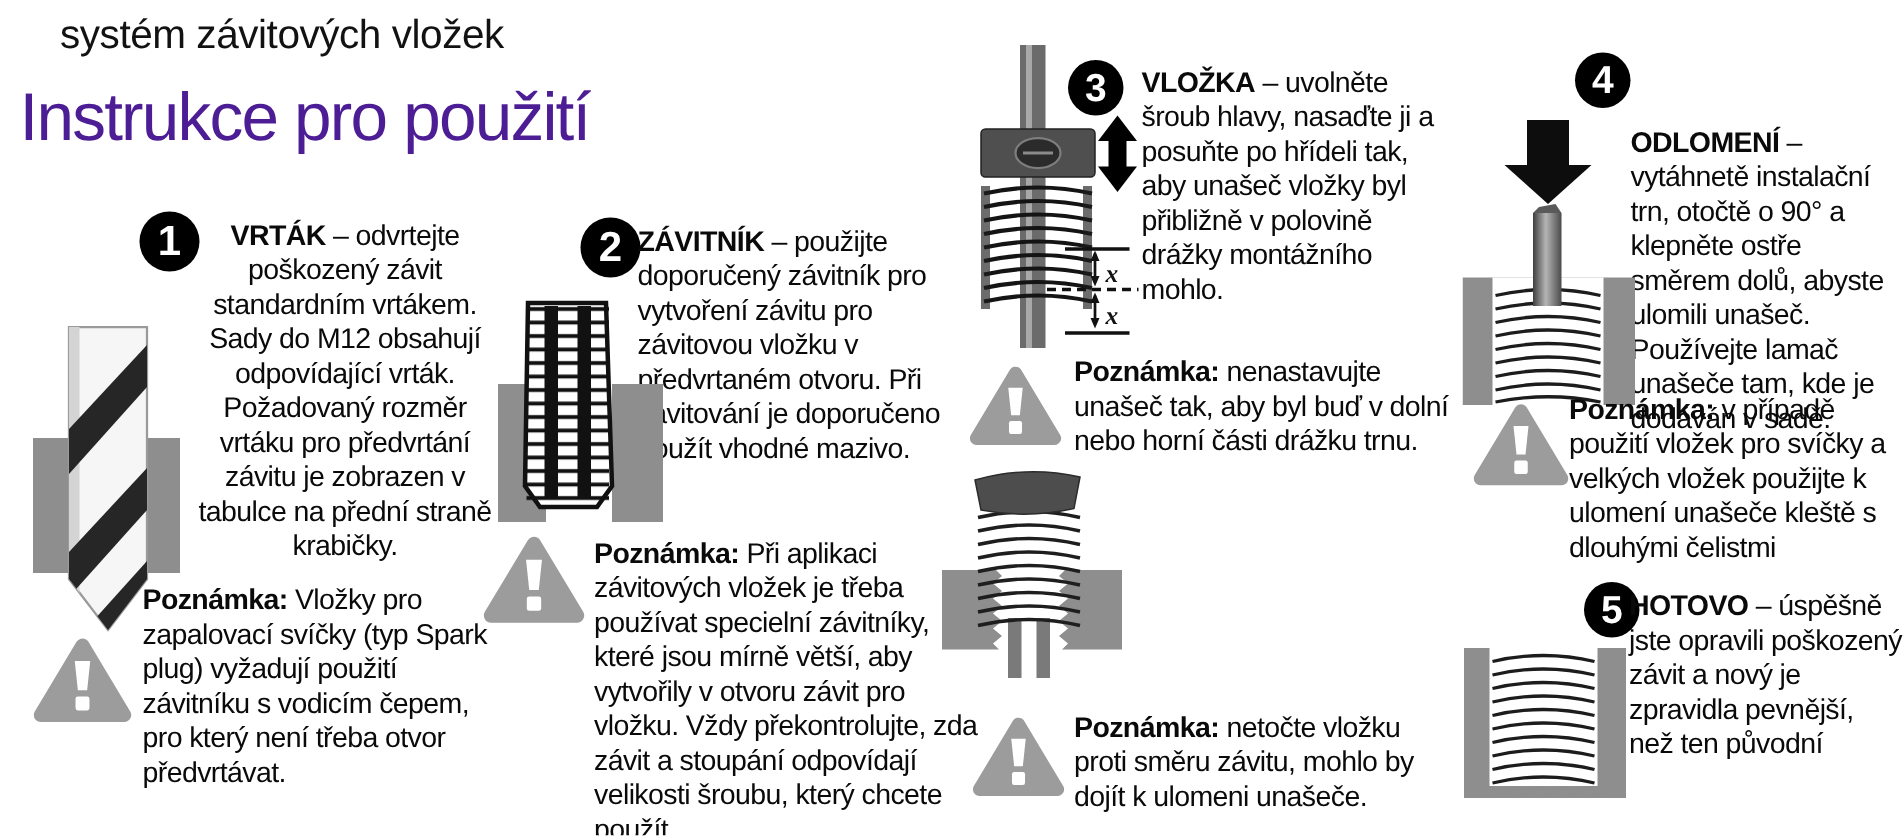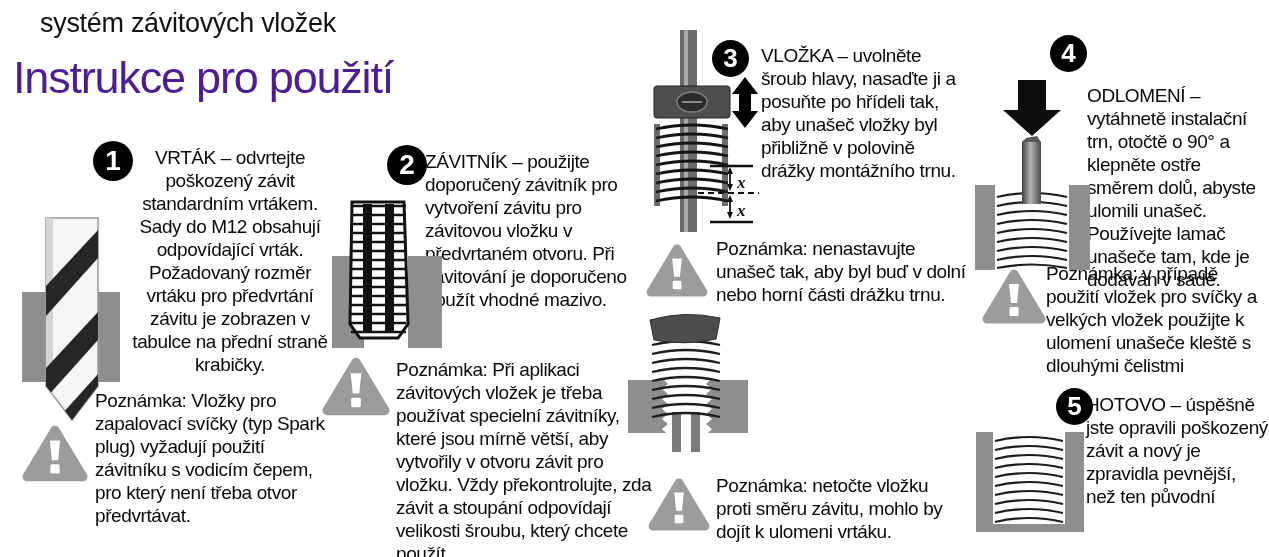--- a/index.html
+++ b/index.html
@@ -4,21 +4,21 @@
 <style>
   html,body{margin:0;padding:0;background:#fff;}
   .canvas{
     position:relative;width:1269px;height:557px;background:#ffffff;
     font-family:"Liberation Sans","DejaVu Sans",sans-serif;color:#0a0a0a;overflow:hidden;
   }
   .abs{position:absolute;}
   .subtitle{font-size:27px;letter-spacing:-0.3px;color:#121212;}
   .bigtitle{font-size:45px;letter-spacing:-1.2px;color:#4c1d95;}
   .txt{font-size:19px;line-height:23px;letter-spacing:-0.4px;}
-  .txt b{font-weight:400;}
+  .txt b{font-weight:700;}
   .badge{
     background:#000;color:#fff;border-radius:50%;
     display:flex;align-items:center;justify-content:center;
     font-weight:700;
   }
   .badge.big{width:40px;height:40px;font-size:28px;}
   .badge.sm{width:37px;height:37px;font-size:26px;}
   svg{display:block;}
   .dimtext{font-family:"Liberation Serif","DejaVu Serif",serif;font-weight:700;font-style:italic;}
 </style>
@@ -134,21 +134,21 @@
       <text x="97" y="186" font-size="17" class="dimtext" fill="#111">x</text>
       <line x1="70" y1="192" x2="113" y2="192" stroke="#111" stroke-width="2.4"></line>
     </g>
   </svg>
 
   <div class="abs badge sm" style="left:712px;top:40px;">
       <span>3</span>
     </div>
   <div class="abs txt" style="left:761px;top:44px;width:206px;">
     <b>VLOŽKA</b>
-    <span>– uvolněte šroub hlavy, nasaďte ji a posuňte po hřídeli tak, aby unašeč vložky byl přibližně v polovině drážky montážního trnu.</span>
+    <span>– uvolněte šroub hlavy, nasaďte ji a posuňte po hřídeli tak, aby unašeč vložky byl přibližně v polovině drážky montážního mohlo.</span>
   </div>
 
   <svg class="abs" style="left:646px;top:243px;" width="62" height="56" viewBox="0 0 64 58">
     <path d="M32 6 L59 51 L5 51 Z" fill="#9c9c9c" stroke="#9c9c9c" stroke-width="9" stroke-linejoin="round"></path>
     <path d="M27 16 h10 l-2 19 h-6 z" fill="#fff"></path>
     <rect x="27.5" y="39" width="9" height="9" rx="1.5" fill="#fff"></rect>
   </svg>
   <div class="abs txt" style="left:716px;top:237px;width:254px;">
     <b>Poznámka:</b>
     <span>nenastavujte unašeč tak, aby byl buď v dolní nebo horní části drážku trnu.</span>
@@ -174,21 +174,21 @@
   </svg>
 
 
   <svg class="abs" style="left:648px;top:477px;" width="62" height="56" viewBox="0 0 64 58">
     <path d="M32 6 L59 51 L5 51 Z" fill="#9c9c9c" stroke="#9c9c9c" stroke-width="9" stroke-linejoin="round"></path>
     <path d="M27 16 h10 l-2 19 h-6 z" fill="#fff"></path>
     <rect x="27.5" y="39" width="9" height="9" rx="1.5" fill="#fff"></rect>
   </svg>
   <div class="abs txt" style="left:716px;top:474px;width:248px;">
     <b>Poznámka:</b>
-    <span>netočte vložku proti směru závitu, mohlo by dojít k ulomeni vrtáku.</span>
+    <span>netočte vložku proti směru závitu, mohlo by dojít k ulomeni unašeče.</span>
   </div>
 
   <div class="abs badge sm" style="left:1050px;top:35px;">
       <span>4</span>
     </div>
   <div class="abs txt" style="left:1087px;top:40px;width:182px;margin-top:44px;">
     <b>ODLOMENÍ</b>
     <span>– vytáhnetě instalační trn, otočtě o 90° a klepněte ostře směrem dolů, abyste ulomili unašeč. Používejte lamač unašeče tam, kde je dodáván v sadě.</span>
   </div>
 

